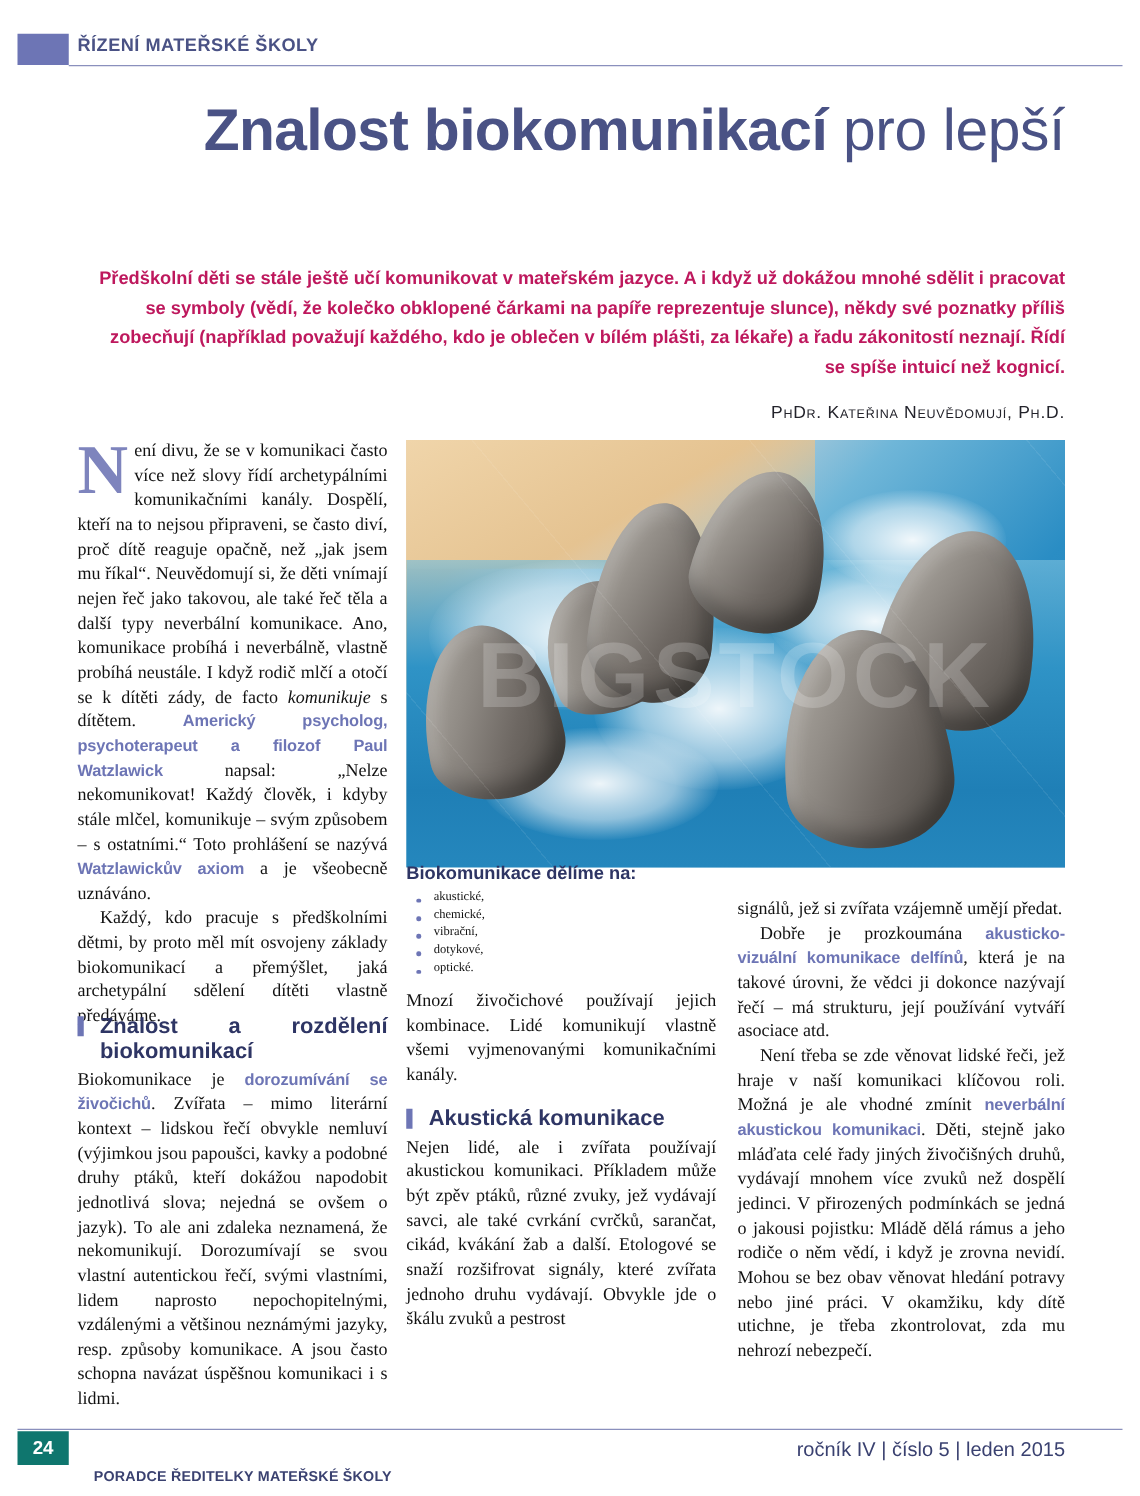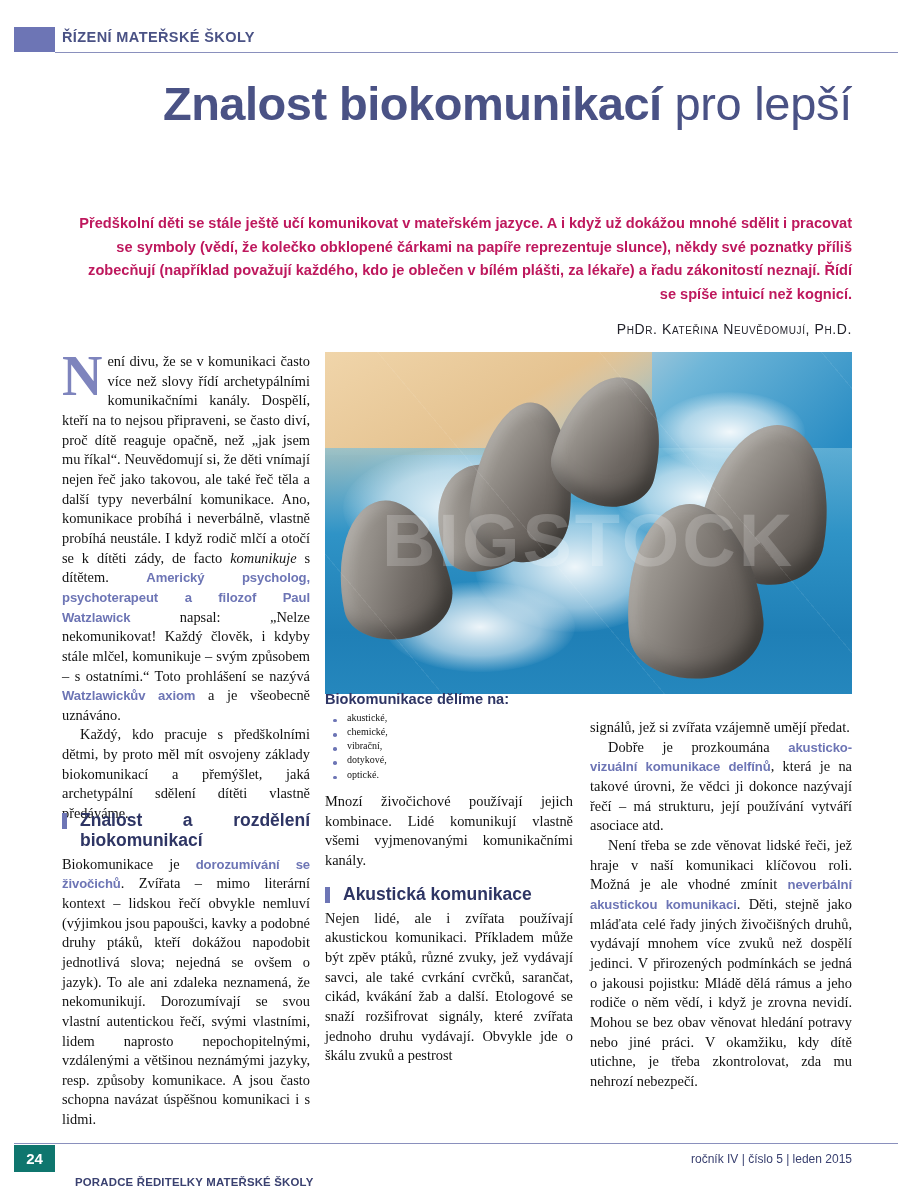--- a/index.html
+++ b/index.html
@@ -265,21 +265,21 @@
     font-weight: bold;
     font-size: 11.4px;
     letter-spacing: 0.2px;
     color: #3a4170;
     margin-top: 24px;
   }
   .footer-issue {
     position: absolute;
     right: 60px; top: 9px;
     font-family: "Liberation Sans", sans-serif;
-    font-size: 12px;
+    font-size: 16px;
     color: #3a4170;
   }
 </style>
 </head>
 <body>
 
 <div class="page-header">
   <div class="header-swatch"></div>
   <div class="header-title">ŘÍZENÍ MATEŘSKÉ ŠKOLY</div>
   <div class="header-rule"></div>

